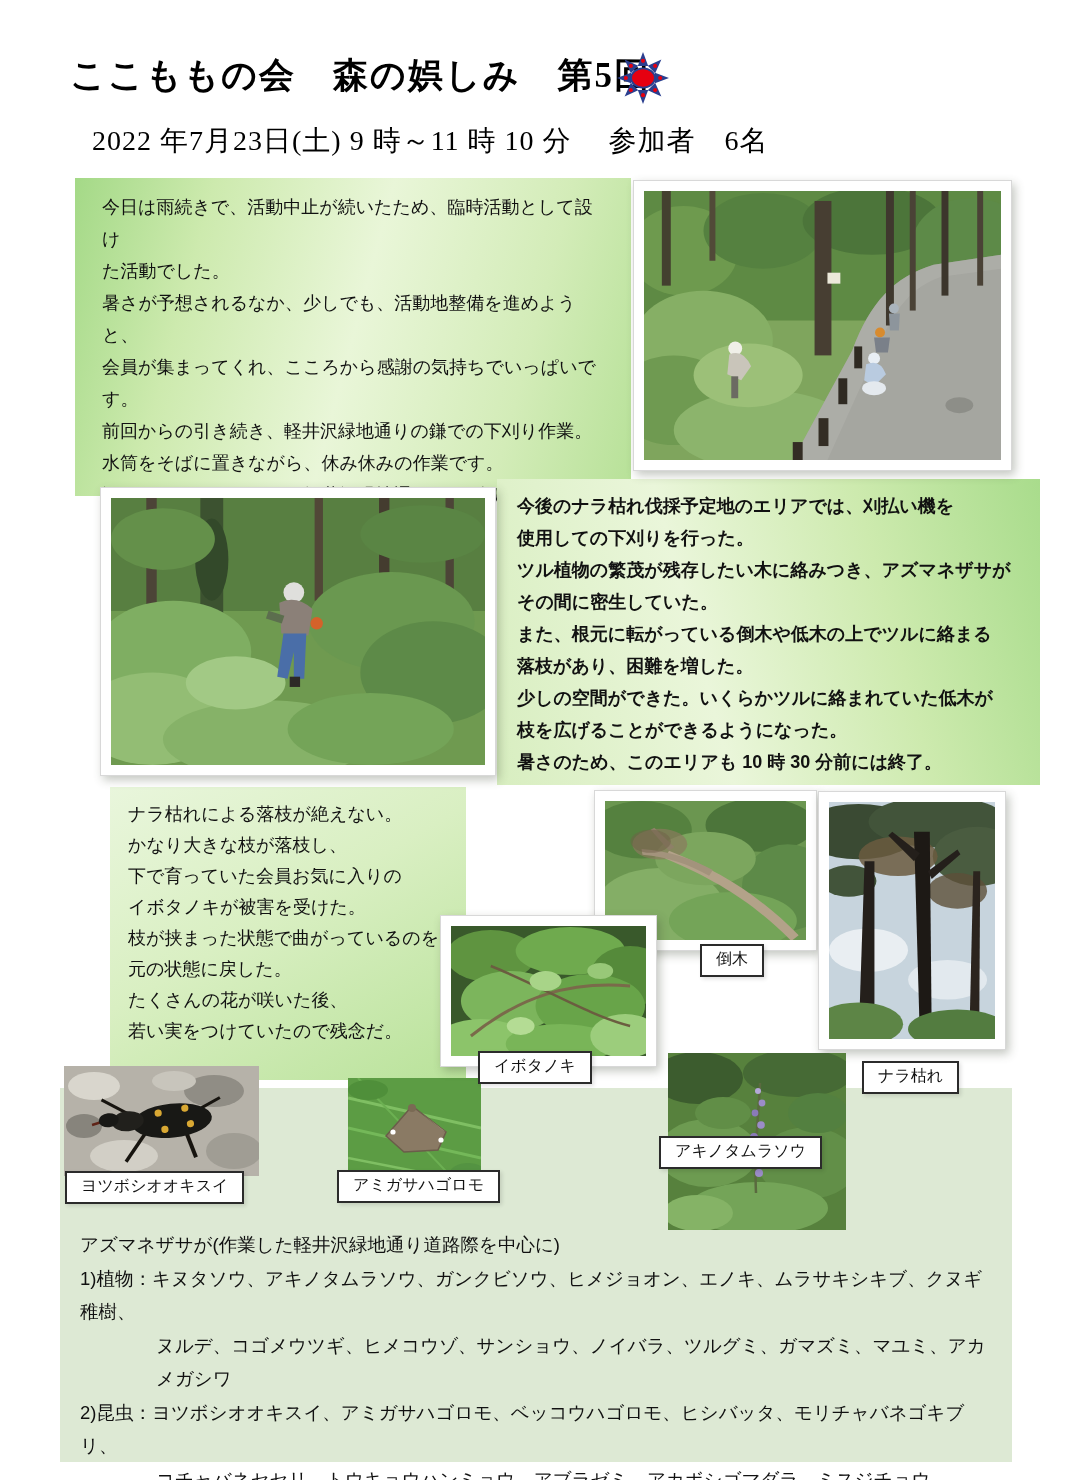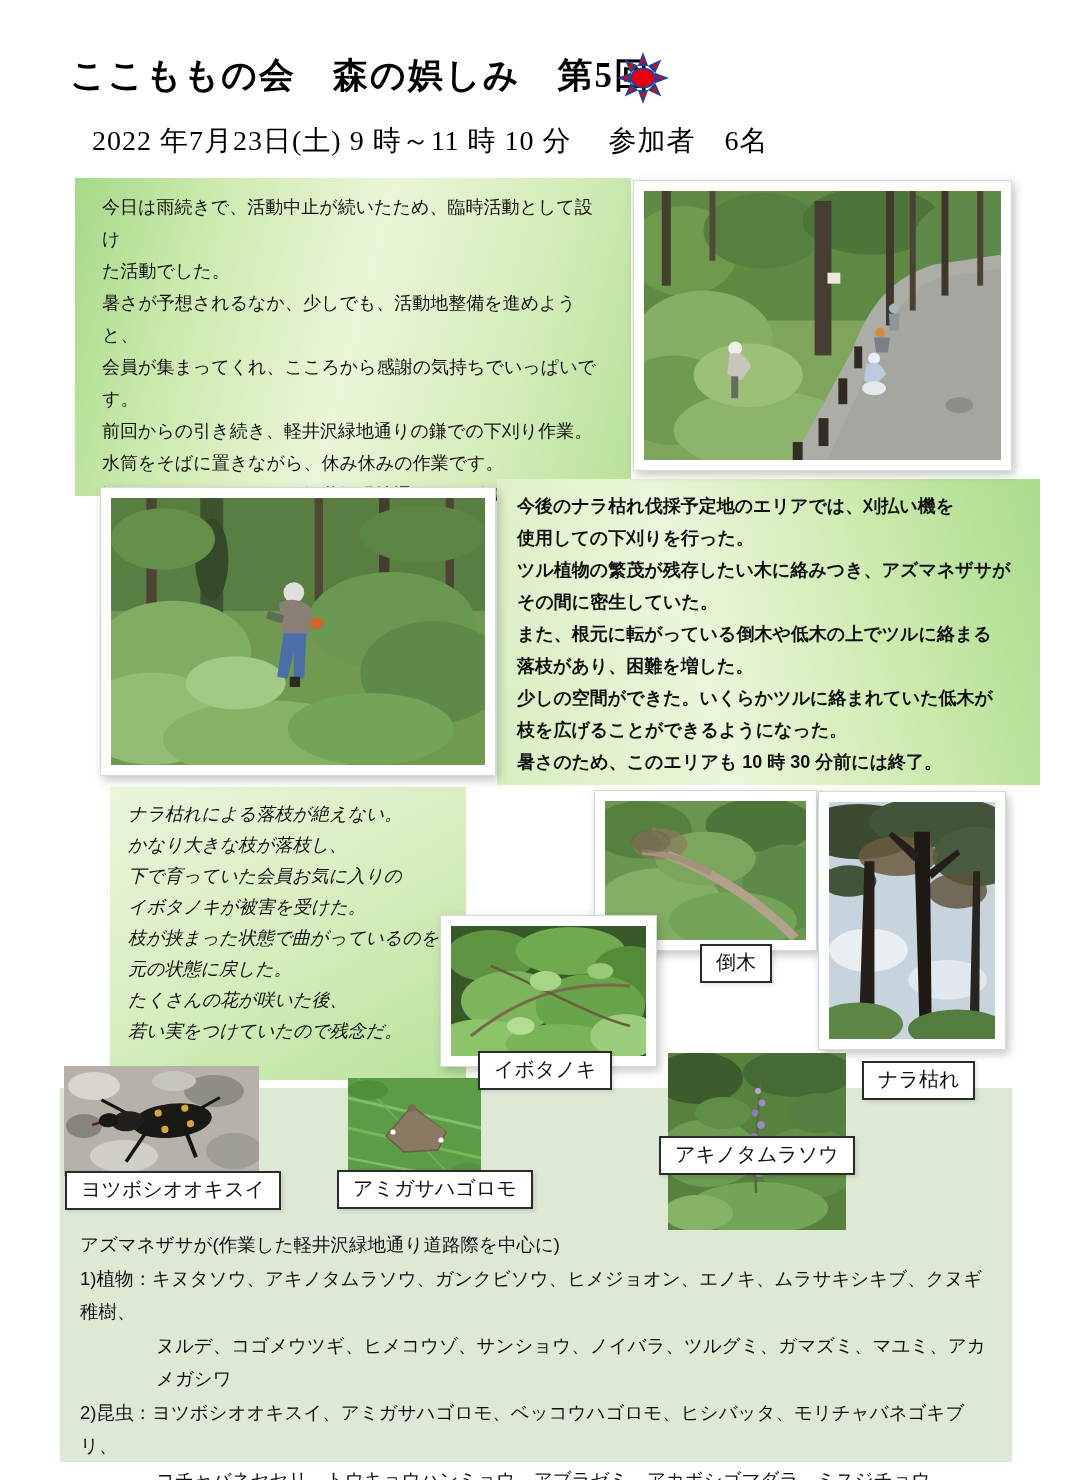--- a/index.html
+++ b/index.html
@@ -14,39 +14,39 @@
   }
   .star{left:617px;top:52px;width:52px;height:52px;}
   .dateline{
     left:92px;top:122px;font-family:"Liberation Serif","DejaVu Serif",serif;
     font-size:28px;font-weight:500;letter-spacing:1px;color:#000;
   }
   .gblock{
     background:linear-gradient(105deg,#a4d987 0%,#cdeaae 22%,#e9f6d8 50%,#d3ecb8 78%,#b7e198 100%);
   }
   .gblock.b2{background:linear-gradient(255deg,#a9dc8c 0%,#cdeaae 30%,#eaf6da 62%,#d8eec0 100%);font-weight:bold;}
-  .gblock.b3{background:linear-gradient(150deg,#e9f6dc 0%,#d9efc2 45%,#b9e29a 100%);font-style:italic;}
+  .gblock.b3{background:linear-gradient(150deg,#e9f6dc 0%,#d9efc2 45%,#b9e29a 100%);}
   .block-text{
     white-space:pre-line;font-size:18px;line-height:32px;color:#111;
   }
   .b1{left:75px;top:178px;width:556px;height:318px;}
   .b1 .block-text{padding:13px 27px;}
   .b2{left:497px;top:479px;width:543px;height:306px;}
   .b2 .block-text{padding:11px 20px;}
   .b3{left:110px;top:787px;width:356px;height:293px;}
   .b3 .block-text{padding:12px 18px;line-height:31px;}
   .framed{
     background:#fff;border:1px solid #d8d8d8;padding:10px;
     box-shadow:3px 4px 9px rgba(60,70,50,.30);box-sizing:border-box;
   }
   .framed svg{display:block;width:100%;height:100%;}
   .plain-photo svg{display:block;width:100%;height:100%;}
   .caption{
     background:#ffffff;border:2px solid #2b2b2b;padding:3px 14px 5px 14px;
-    font-size:20px;color:#111;white-space:nowrap;box-shadow:2px 2px 4px rgba(0,0,0,.12);
+    font-size:16px;color:#111;white-space:nowrap;box-shadow:2px 2px 4px rgba(0,0,0,.12);
   }
   .band{left:60px;top:1088px;width:952px;height:374px;background:#dde9d4;}
   .observed{
     left:80px;top:1228px;width:912px;font-size:18.5px;line-height:33.5px;color:#111;
   }
   .observed .indent{padding-left:76px;}
   .ph1{left:633px;top:180px;width:379px;height:291px;}
   .ph2{left:100px;top:487px;width:396px;height:289px;}
   .ph-toboku{left:594px;top:790px;width:223px;height:161px;}
   .ph-naragare{left:818px;top:791px;width:188px;height:259px;}

